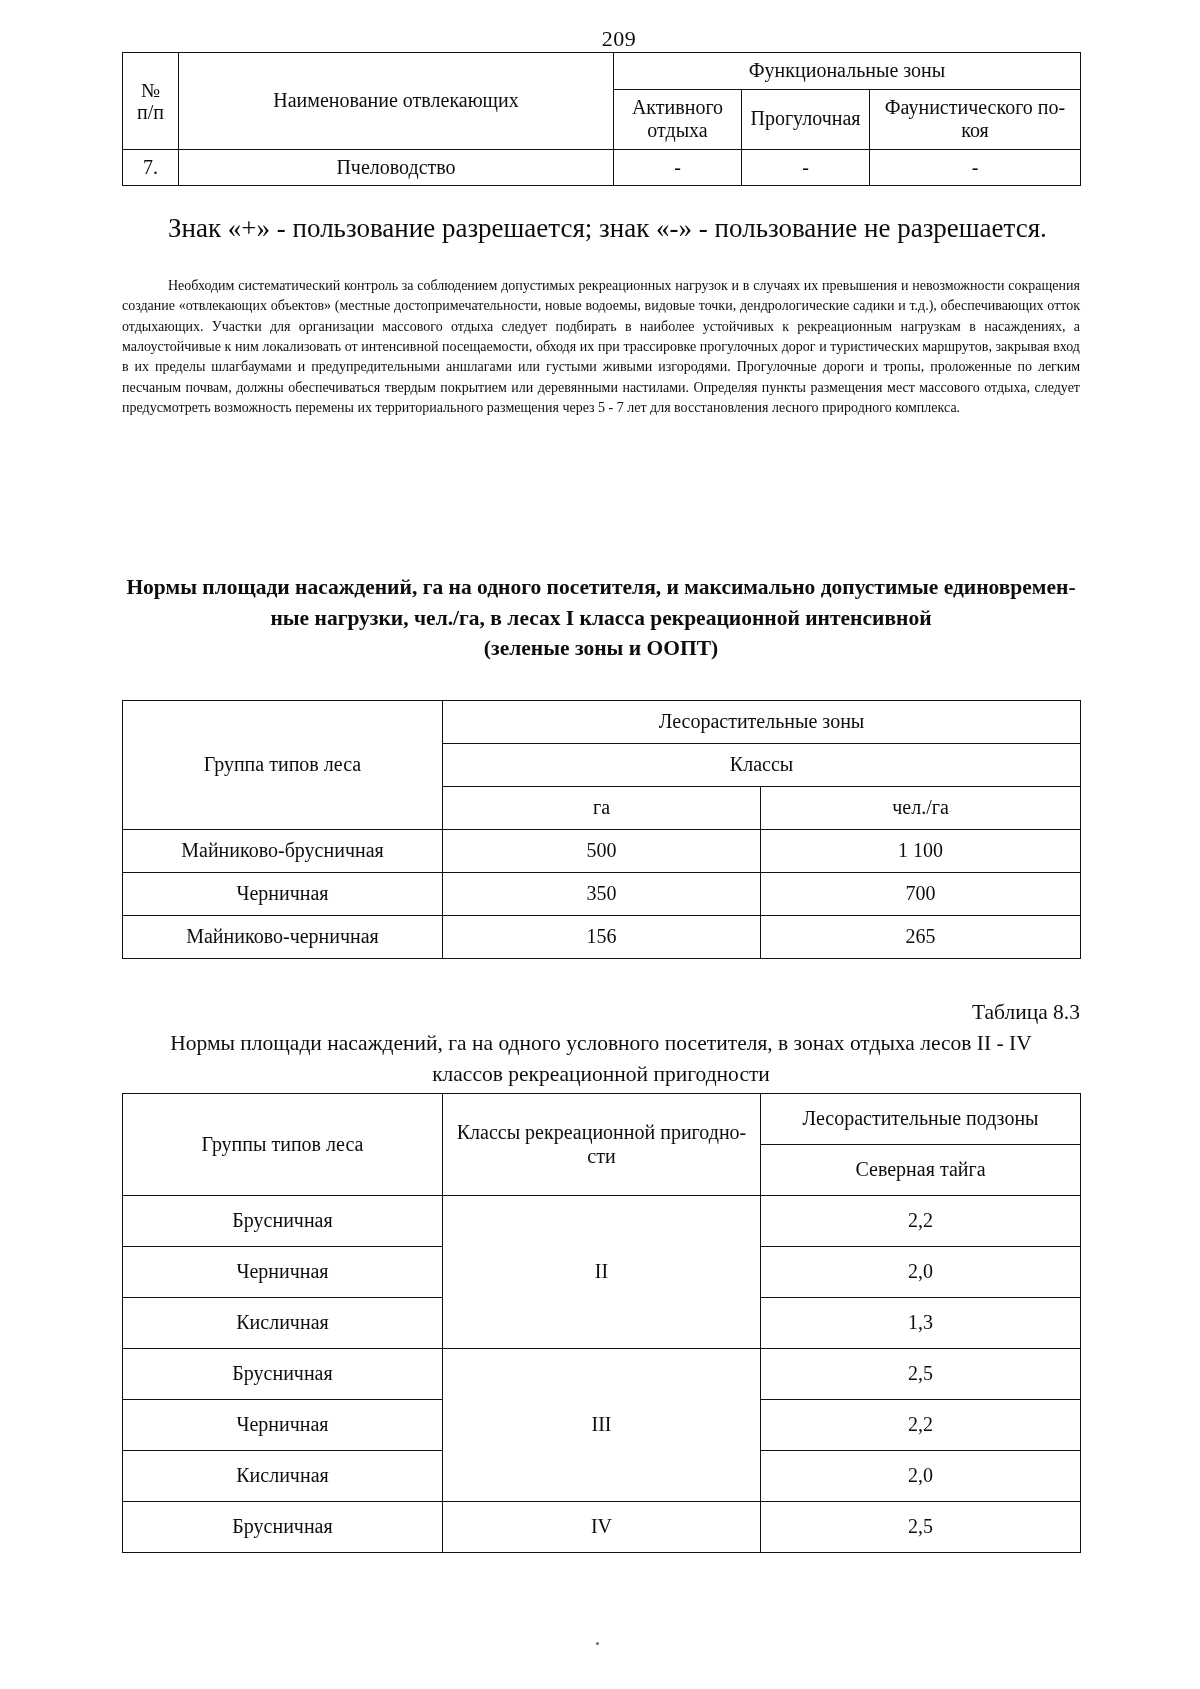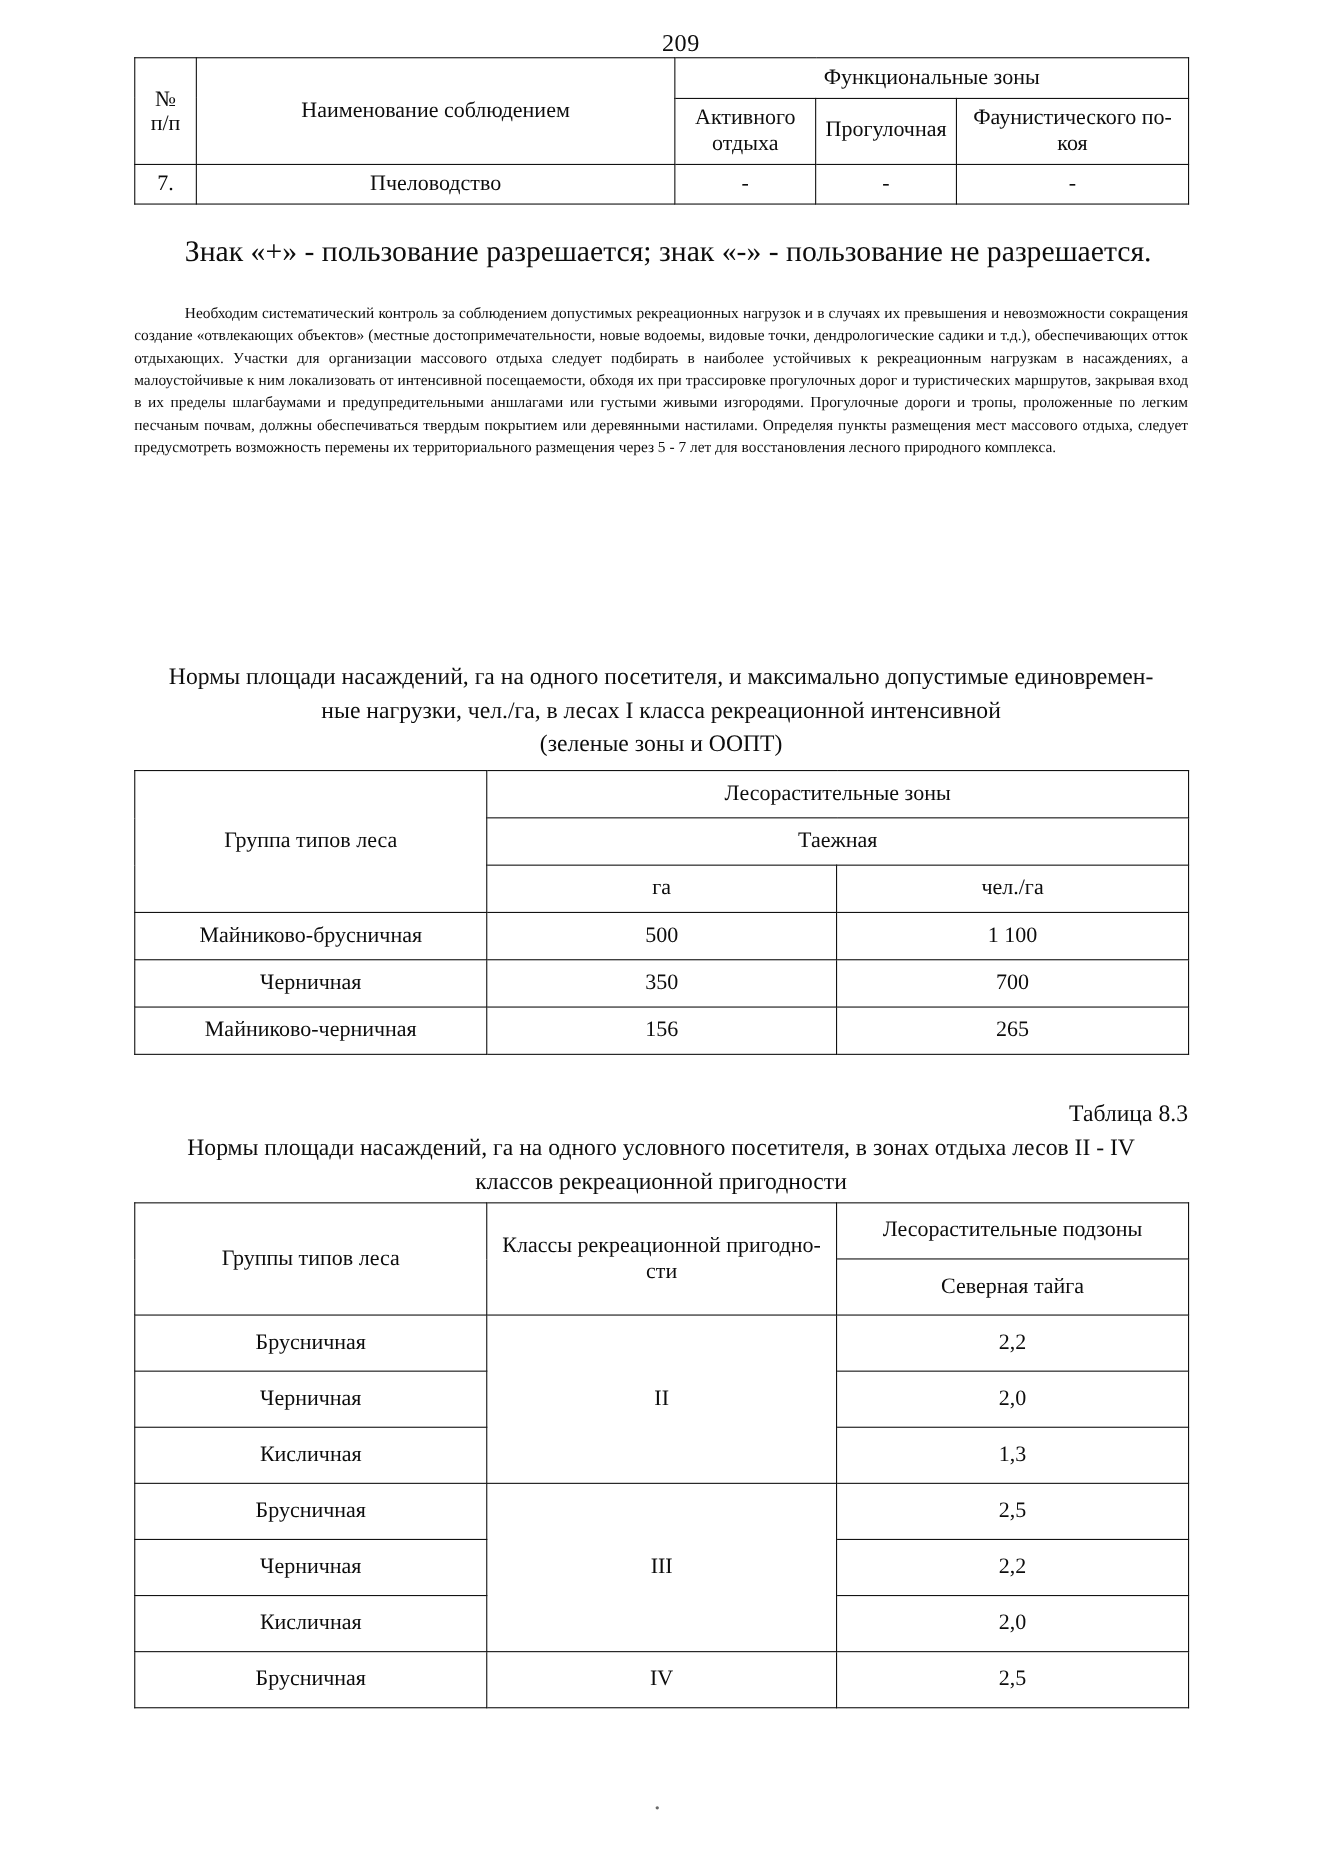--- a/index.html
+++ b/index.html
@@ -145,21 +145,21 @@
       <col style="width:128px">
       <col style="width:128px">
       <col style="width:211px">
     </colgroup>
     <tbody>
       <tr>
         <td rowspan="2" class="h-num">
           <span>№</span><br>
           <span>п/п</span>
         </td>
-        <td rowspan="2">Наименование соблюдением</td>
+        <td rowspan="2">Наименование отвлекающих</td>
         <td colspan="3">Функциональные зоны</td>
       </tr>
       <tr>
         <td>Активного отдыха</td>
         <td>Прогулочная</td>
         <td>Фаунистического по-коя</td>
       </tr>
       <tr>
         <td>7.</td>
         <td class="cell-left">Пчеловодство</td>
@@ -167,39 +167,39 @@
         <td>-</td>
         <td>-</td>
       </tr>
     </tbody>
   </table>
 
   <div class="legend-line">Знак «+» - пользование разрешается; знак «-» - пользование не разрешается.</div>
 
   <p class="body-par">Необходим систематический контроль за соблюдением допустимых рекреационных нагрузок и в случаях их превышения и невозможности сокращения создание «отвлекающих объектов» (местные достопримечательности, новые водоемы, видовые точки, дендрологические садики и т.д.), обеспечивающих отток отдыхающих. Участки для организации массового отдыха следует подбирать в наиболее устойчивых к рекреационным нагрузкам в насаждениях, а малоустойчивые к ним локализовать от интенсивной посещаемости, обходя их при трассировке прогулочных дорог и туристических маршрутов, закрывая вход в их пределы шлагбаумами и предупредительными аншлагами или густыми живыми изгородями. Прогулочные дороги и тропы, проложенные по легким песчаным почвам, должны обеспечиваться твердым покрытием или деревянными настилами. Определяя пункты размещения мест массового отдыха, следует предусмотреть возможность перемены их территориального размещения через 5 - 7 лет для восстановления лесного природного комплекса.</p>
 
-  <div class="tbl-title" style="top:600px;">
+  <div class="tbl-title" style="top:572px;font-weight:bold;">
     <div>Нормы площади насаждений, га на одного посетителя, и максимально допустимые единовремен-</div>
     <div>ные нагрузки, чел./га, в лесах I класса рекреационной интенсивной</div>
     <div>(зеленые зоны и ООПТ)</div>
   </div>
 
   <table class="doc-table table-82">
     <colgroup>
       <col style="width:320px">
       <col style="width:318px">
       <col style="width:320px">
     </colgroup>
     <tbody>
       <tr>
         <td rowspan="3" class="tall-head">Группа типов леса</td>
         <td colspan="2">Лесорастительные зоны</td>
       </tr>
       <tr>
-        <td colspan="2">Таежная</td>
+        <td colspan="2">Классы</td>
       </tr>
       <tr>
         <td>га</td>
         <td>чел./га</td>
       </tr>
 
       <tr>
         <td>Майниково-брусничная</td>
         <td>500</td>
         <td>1 100</td>

